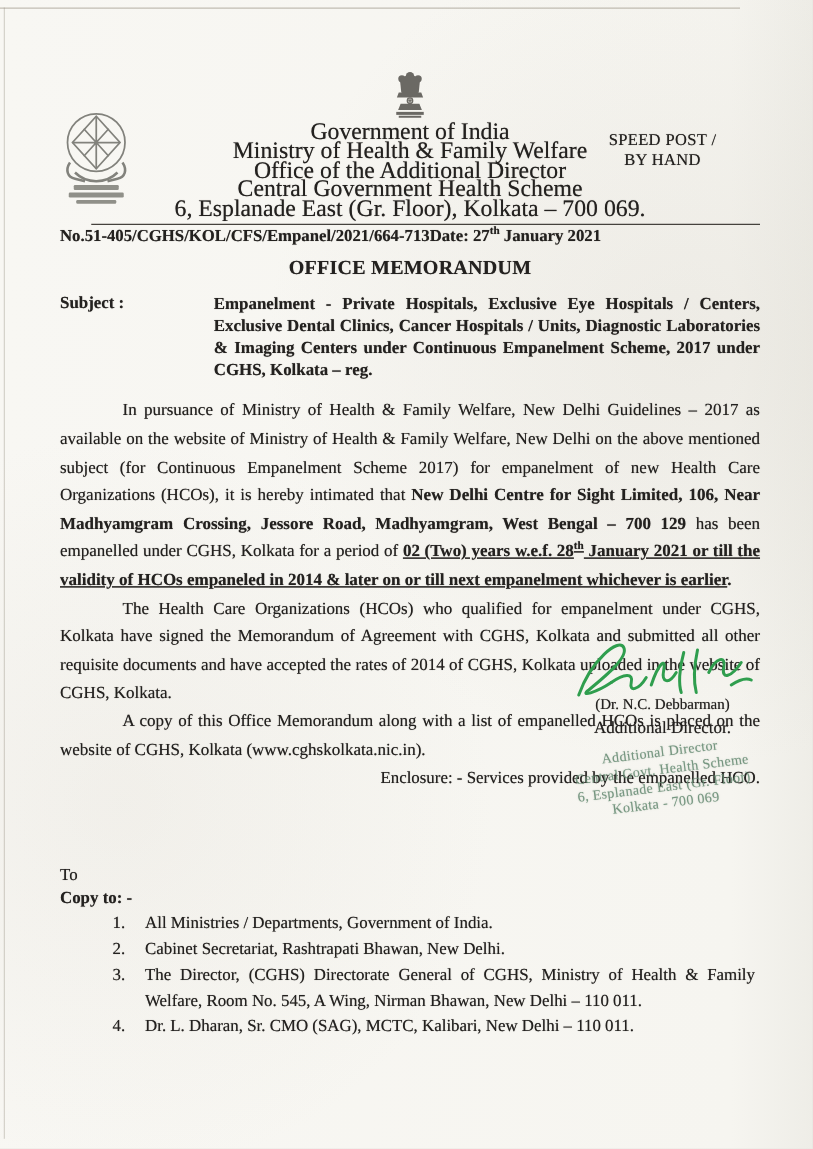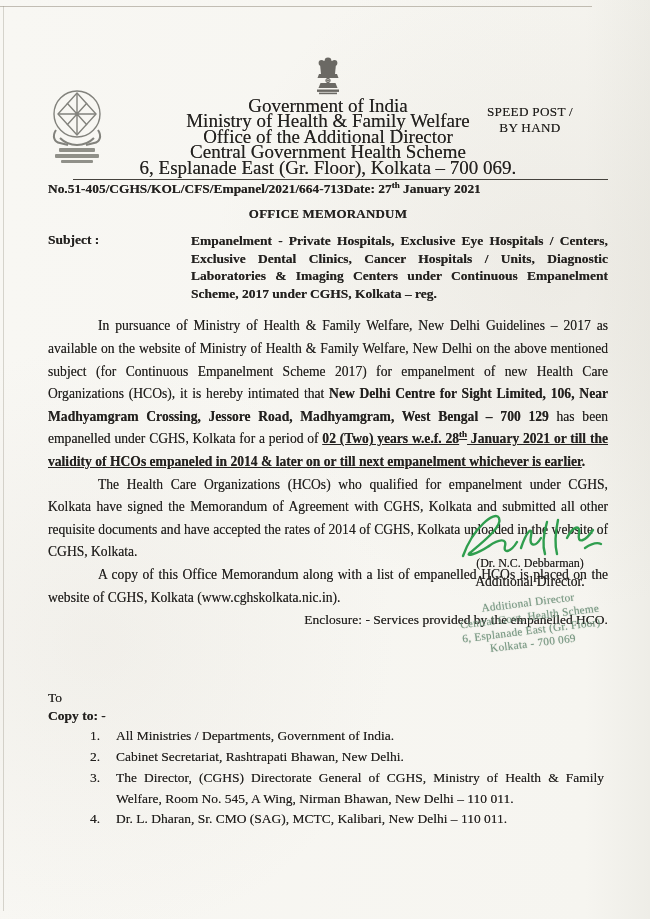--- a/index.html
+++ b/index.html
@@ -20,25 +20,25 @@
 
   .emblem-wrap{text-align:center;height:42px;}
   .header-center{text-align:center;line-height:15.4px;font-size:19px;margin-top:2px;}
   .cghs-logo{position:absolute;left:46px;top:86px;}
   .dispatch{position:absolute;left:470px;top:104px;width:120px;text-align:center;line-height:16px;font-size:13.2px;letter-spacing:.3px;}
 
   .ref-rule{margin-left:25px;border-top:1.6px solid #45423d;margin-top:4px;}
   .ref-row{display:flex;font-weight:bold;margin-top:1px;font-size:13.4px;}
   sup{font-size:9px;vertical-align:super;line-height:0;}
 
-  .om-title{text-align:center;font-weight:bold;margin-top:9px;font-size:13px;letter-spacing:.2px;}
+  .om-title{text-align:center;font-weight:bold;margin-top:9px;font-size:16px;letter-spacing:.2px;}
 
   .subject-row{display:flex;margin-top:10px;font-weight:bold;gap:47px;}
   .subject-label{flex:0 0 76px;}
-  .subject-text{flex:1;text-align:justify;line-height:17.6px;margin-left:20px;}
+  .subject-text{flex:1;text-align:justify;line-height:17.6px;}
 
   .body-block{margin-top:13px;text-align:justify;line-height:22.6px;font-size:13.6px;}
   .para{text-indent:50px;margin:0;}
   .b{font-weight:bold;}
   .bu{font-weight:bold;text-decoration:underline;}
 
   .enclosure{margin-top:3px;text-align:right;}
 
   .sig-scribble{position:absolute;left:455px;top:508px;}
   .sig-name{position:absolute;left:435px;top:556px;width:190px;text-align:center;font-size:12px;}

